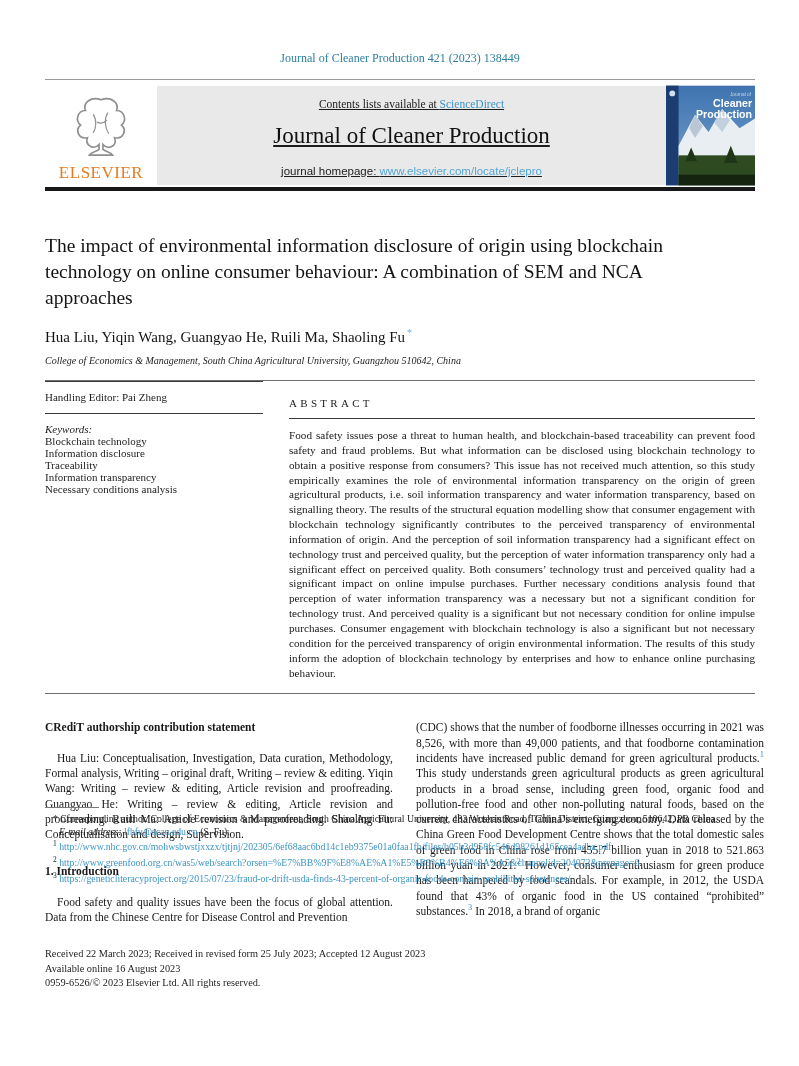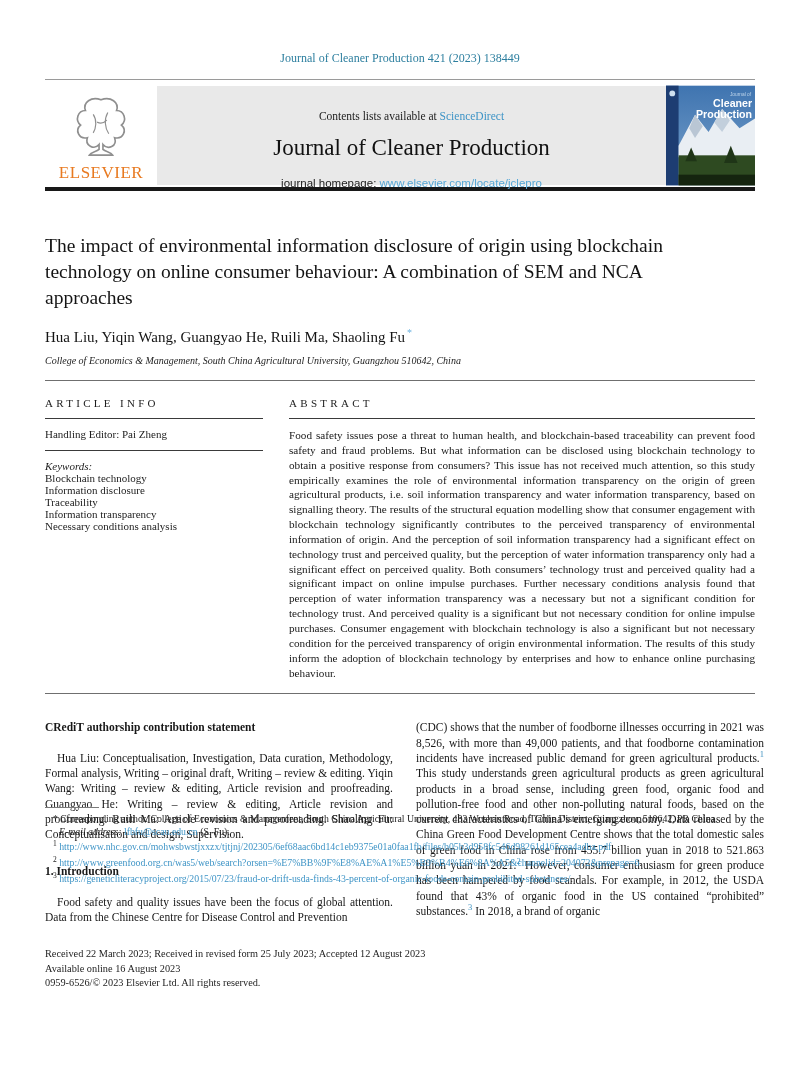--- a/index.html
+++ b/index.html
@@ -12,21 +12,21 @@
   }
   
   .citation { margin-top:46px; text-align:center; font-size:12px; color:#2d7f9f; }
   .rule-top { margin-top:13px; border-top:1px solid #9a9a9a; }
 
   
   .masthead { display:flex; align-items:stretch; margin-top:6px; height:99px; }
   .logo-col { width:112px; background:#ffffff; display:flex; flex-direction:column; align-items:center; justify-content:center; padding-top:4px; }
   .logo-col svg { width:62px; height:68px; }
   .elsevier-word { font-size:17px; color:#e87a21; letter-spacing:0.5px; margin-top:2px; font-family:"Liberation Serif", serif; }
-  .banner { flex:1; background:#e9e9e9; text-align:center; padding-top:24px; }
+  .banner { flex:1; background:#e9e9e9; text-align:center; padding-top:12px;text-decoration:underline; }
   .banner .contents { font-size:11.5px; color:#1c1c1c; }
   .banner .contents a { color:#3e94c6; text-decoration:none; }
   .banner .jtitle { font-size:23px; margin-top:13px; color:#111; }
   .banner .homepage { font-size:11.5px; margin-top:16px; font-family:"Liberation Sans", sans-serif; color:#222; }
   .banner .homepage a { color:#55a7d6; text-decoration:none; }
   .cover { width:89px; height:103px; margin-top:-2px; position:relative; }
   .cover svg { width:100%; height:100%; display:block; }
   .rule-thick { margin-top:2px; border-top:4px solid #181818; }
 
   
@@ -123,21 +123,20 @@
   </div>
   <div class="rule-thick"></div>
 
   <h1 class="title">The impact of environmental information disclosure of origin using blockchain technology on online consumer behaviour: A combination of SEM and NCA approaches</h1>
   <div class="authors"><span>Hua Liu, Yiqin Wang, Guangyao He, Ruili Ma, Shaoling Fu</span><a href="#" class="cmark">*</a></div>
   <div class="affiliation">College of Economics &amp; Management, South China Agricultural University, Guangzhou 510642, China</div>
 
   <div class="rule-med"></div>
   <div class="info-abstract">
     <div class="info-col">
-      <div class="sec-head">ARTICLE INFO</div>
       <div class="head-rule"></div>
       <div class="handling">Handling Editor: Pai Zheng</div>
       <div class="info-rule"></div>
       <div class="kw-label">Keywords:</div>
       <div class="kw">Blockchain technology</div>
       <div class="kw">Information disclosure</div>
       <div class="kw">Traceability</div>
       <div class="kw">Information transparency</div>
       <div class="kw">Necessary conditions analysis</div>
     </div>

